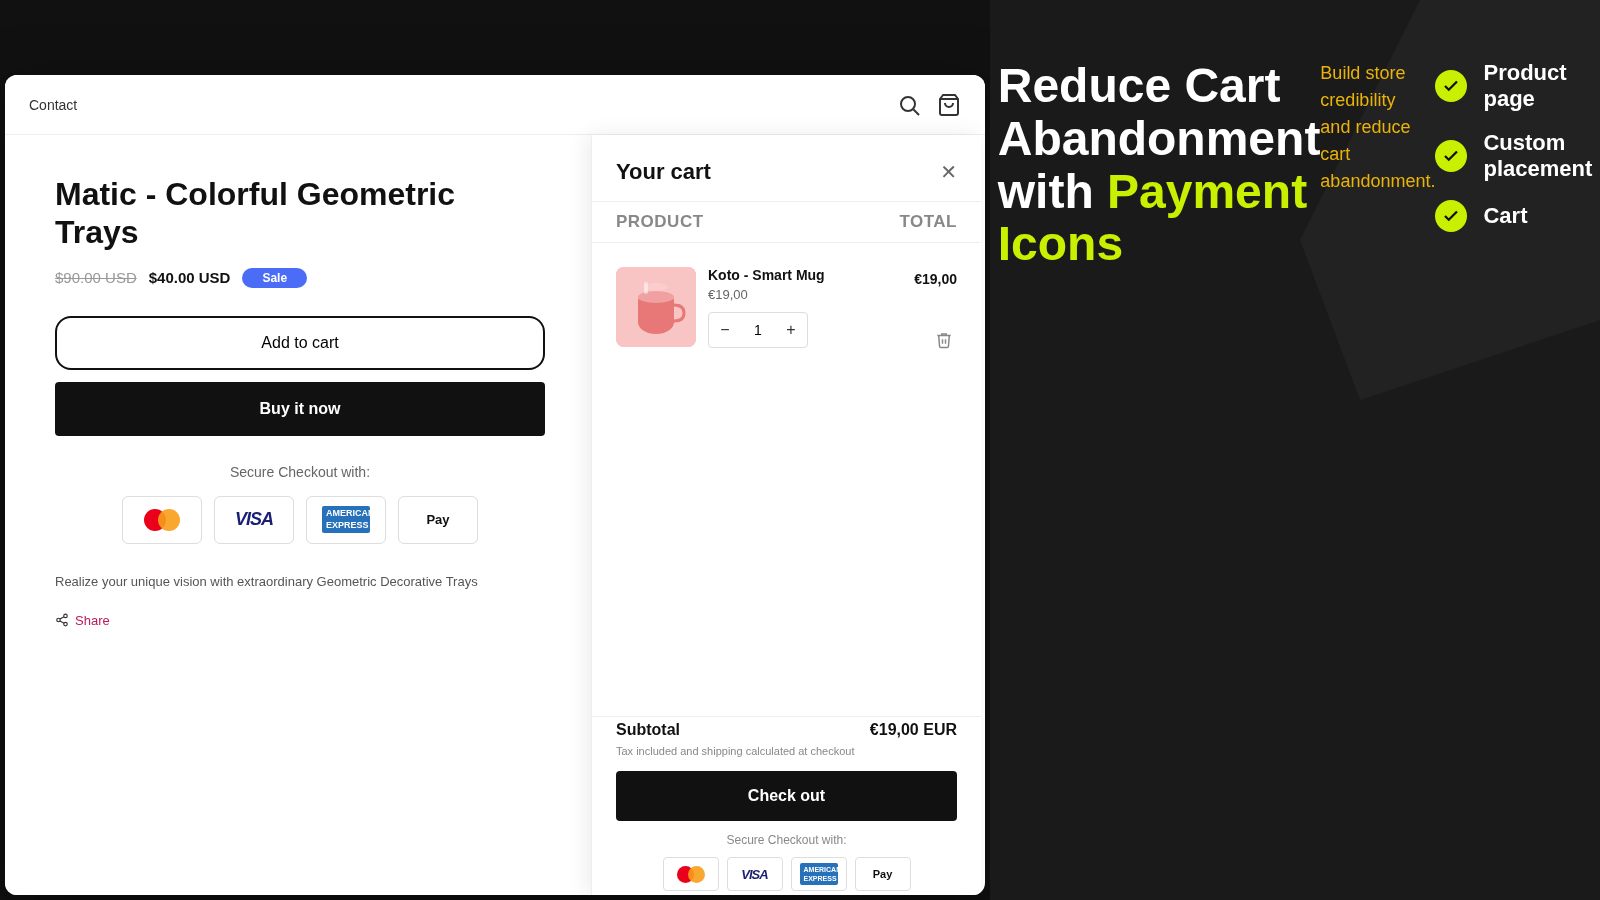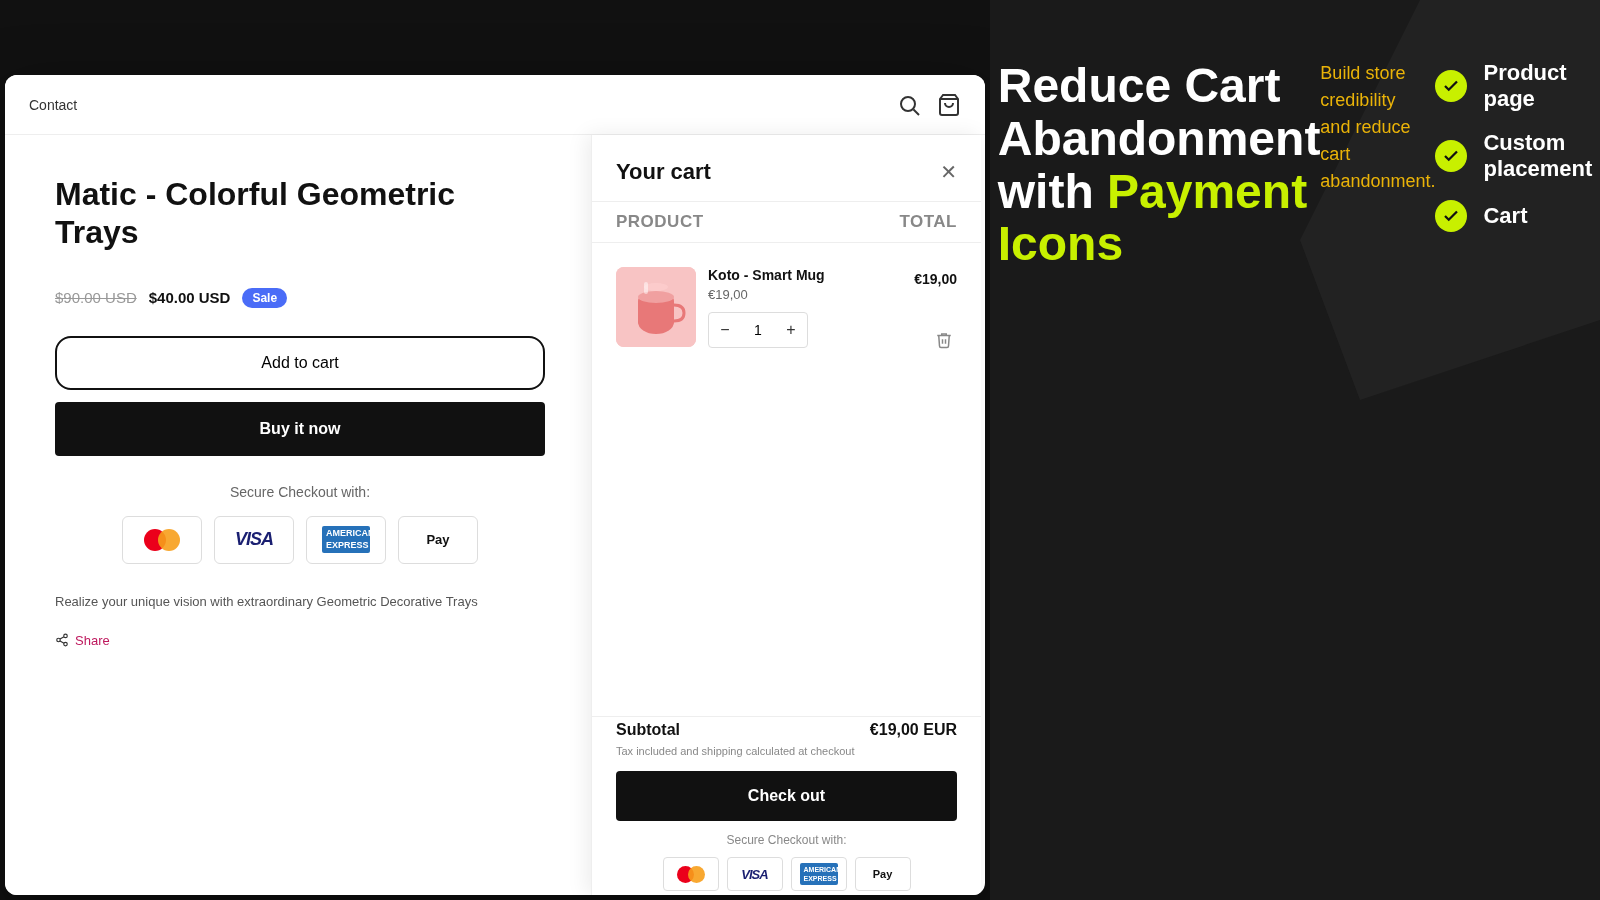--- a/index.html
+++ b/index.html
@@ -82,21 +82,21 @@
       width: 80px;
       height: 420px;
       background: linear-gradient(180deg, #2a8a8a 0%, #1a6a6a 60%, #0a4a4a 100%);
     }
 
     .product-title {
       font-size: 32px;
       font-weight: 700;
       color: #111;
       line-height: 1.2;
-      margin-bottom: 36px;
+      margin-bottom: 16px;
     }
     .price-row {
       display: flex;
       align-items: center;
       gap: 12px;
       margin-bottom: 28px;
     }
     .price-original {
       font-size: 15px;
       color: #999;
@@ -105,21 +105,21 @@
     .price-current {
       font-size: 15px;
       color: #111;
       font-weight: 600;
     }
     .sale-badge {
       background: #4a6cf7;
       color: #fff;
       font-size: 12px;
       font-weight: 600;
-      padding: 3px 10px;
+      padding: 3px 20px;
       border-radius: 20px;
       text-align: center;
     }
 
     .btn-add-to-cart {
       width: 100%;
       height: 54px;
       border: 2px solid #111;
       background: #fff;
       font-size: 16px;

